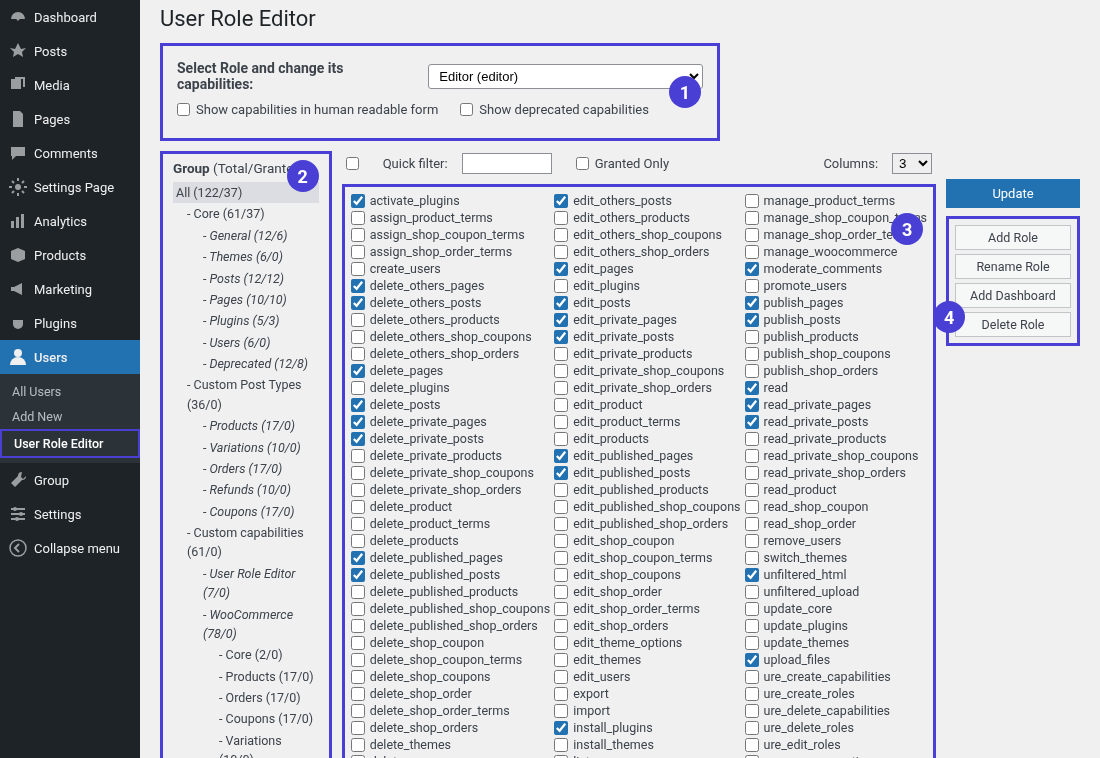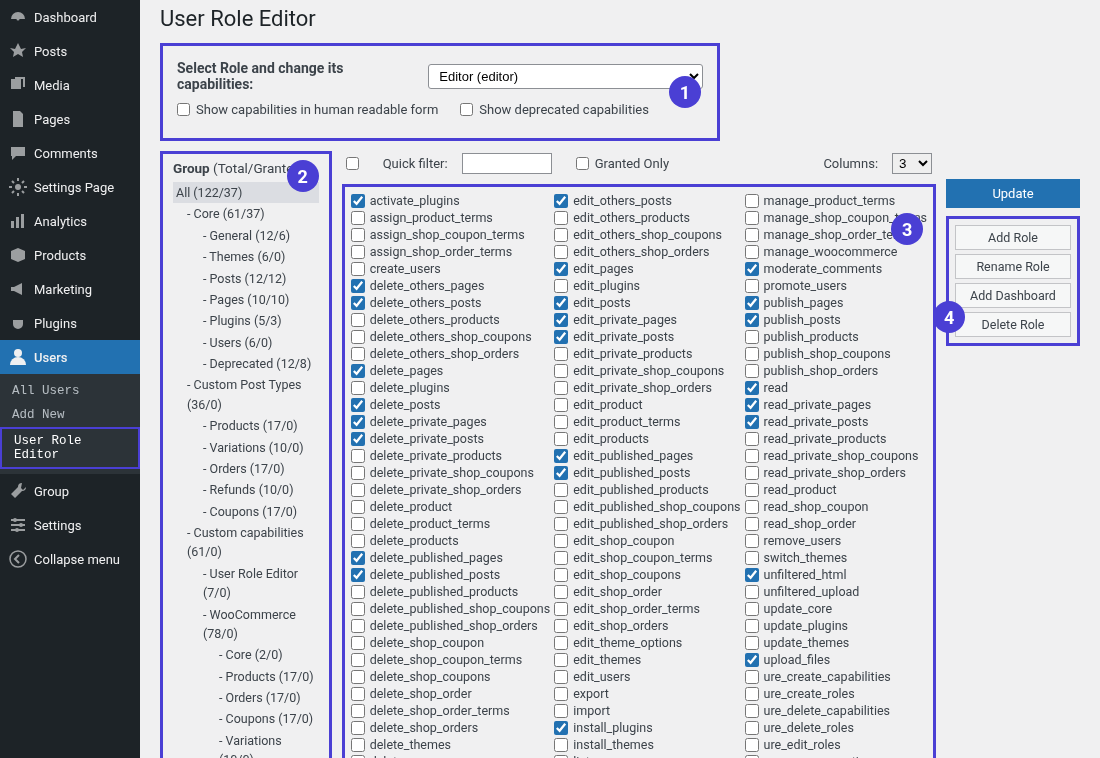--- a/index.html
+++ b/index.html
@@ -5,21 +5,21 @@
   * { box-sizing: border-box; margin: 0; padding: 0; }
   body { font-family: -apple-system, BlinkMacSystemFont, "Segoe UI", Roboto, sans-serif; font-size: 13px; color: #3c434a; background: #f0f0f1; width: 1100px; height: 758px; overflow: hidden; position: relative; }
   
   .sidebar { position: absolute; left: 0; top: 0; bottom: 0; width: 140px; background: #1d2327; color: #f0f0f1; }
   .sidebar-item { display: flex; align-items: center; padding: 7px 8px; font-size: 13px; color: #f0f0f1; cursor: pointer; }
   .sidebar-item.current { background: #2271b1; font-weight: 500; position: relative; }
   .sidebar-item.current::after { content: ""; position: absolute; right: -8px; top: 50%; transform: translateY(-50%); border: 8px solid transparent; border-right-color: #f0f0f1; }
   .sidebar-item .icon { width: 20px; height: 20px; margin-right: 6px; opacity: 0.6; flex-shrink: 0; fill: currentColor; }
   .sidebar-item.current .icon { opacity: 1; }
   .sidebar-sub { background: #2c3338; padding: 5px 0; }
-  .sidebar-sub-item { padding: 5px 12px; font-size: 12.5px; color: rgba(240,246,252,0.7); cursor: pointer; font-family: Liberation Mono, monospace; }
+  .sidebar-sub-item { padding: 5px 12px; font-size: 12.5px; color: rgba(240,246,252,0.7); cursor: pointer; }
   .sidebar-sub-item.active { color: #fff; font-weight: 500; }
   .sidebar-sub-item.highlighted { border: 2px solid #4a3fd4; }
   
   .main { position: absolute; left: 140px; right: 0; top: 0; bottom: 0; background: #f0f0f1; padding: 6px 20px 0 20px; overflow: hidden; }
   .page-title { font-size: 22px; font-weight: 400; color: #1d2327; margin: 0 0 12px 0; }
   
   .box1 { border: 3px solid #4a3fd4; padding: 14px 14px 21px 14px; margin-bottom: 10px; position: relative; display: flex; flex-direction: column; gap: 10px; width: 560px; }
   .box1-row1 { display: flex; align-items: center; gap: 10px; }
   .box1-label { font-weight: 700; font-size: 14px; }
   .role-select { width: 280px; padding: 3px 6px; font-size: 13px; border: 1px solid #8c8f94; border-radius: 3px; background: #fff; }
@@ -34,21 +34,21 @@
 
   .content-row { display: flex; align-items: flex-start; gap: 10px; }
 
   .box2 { border: 3px solid #4a3fd4; padding: 6px 10px 10px 10px; width: 200px; position: relative; }
   .group-head { font-size: 13.5px; margin-bottom: 6px; }
   .group-head b { font-weight: 700; }
   .group-tree { font-size: 12.5px; line-height: 1.55; }
   .tree-item { padding: 1px 0; cursor: pointer; }
   .tree-item.selected { background: #dbdde2; padding-left: 3px; }
   .tree-lvl1 { padding-left: 14px; }
-  .tree-lvl2 { padding-left: 30px; }
+  .tree-lvl2 { padding-left: 30px; font-style: italic; }
   .tree-lvl3 { padding-left: 46px; }
 
   .mid-col { flex: 1; display: flex; flex-direction: column; gap: 4px; }
   .filter-bar { display: flex; align-items: center; gap: 14px; padding: 2px 4px 6px 4px; font-size: 13px; }
   .filter-bar input[type=text] { width: 90px; padding: 2px 4px; border: 1px solid #8c8f94; }
   .cols-select { width: 40px; padding: 1px 2px; border: 1px solid #8c8f94; }
   .spacer { flex: 1; }
 
   .box3 { border: 3px solid #4a3fd4; padding: 6px 6px 8px 6px; position: relative; }
   .caps-grid { display: flex; gap: 4px; }

